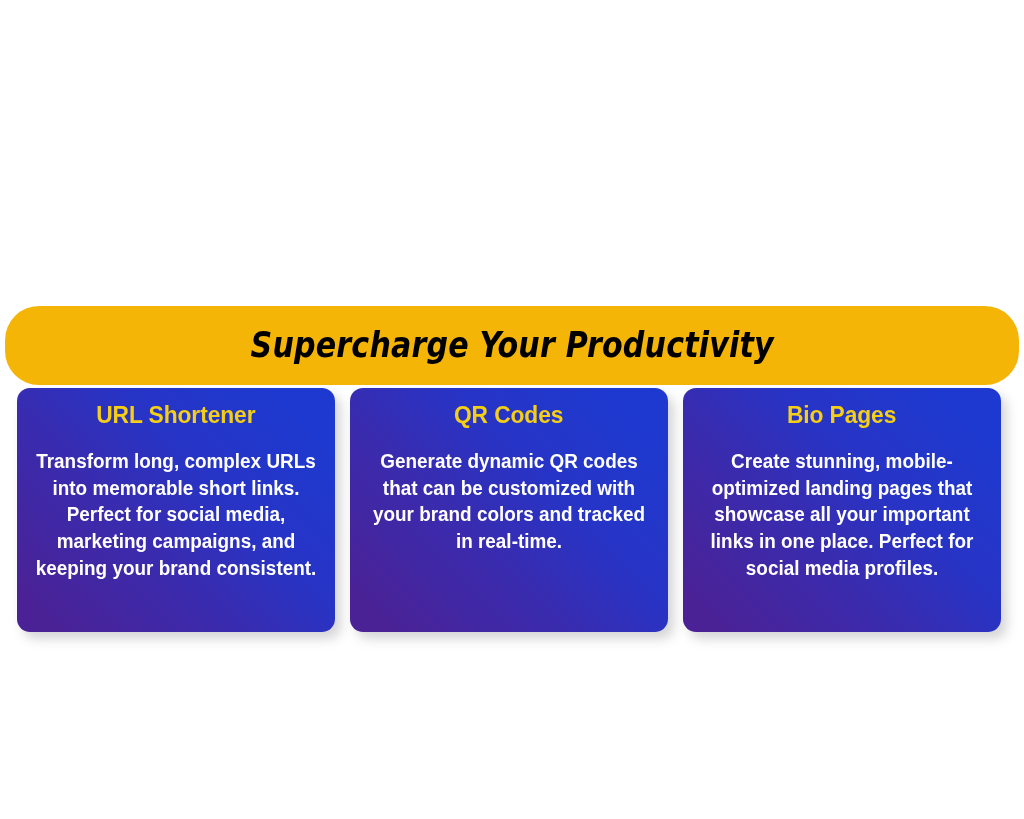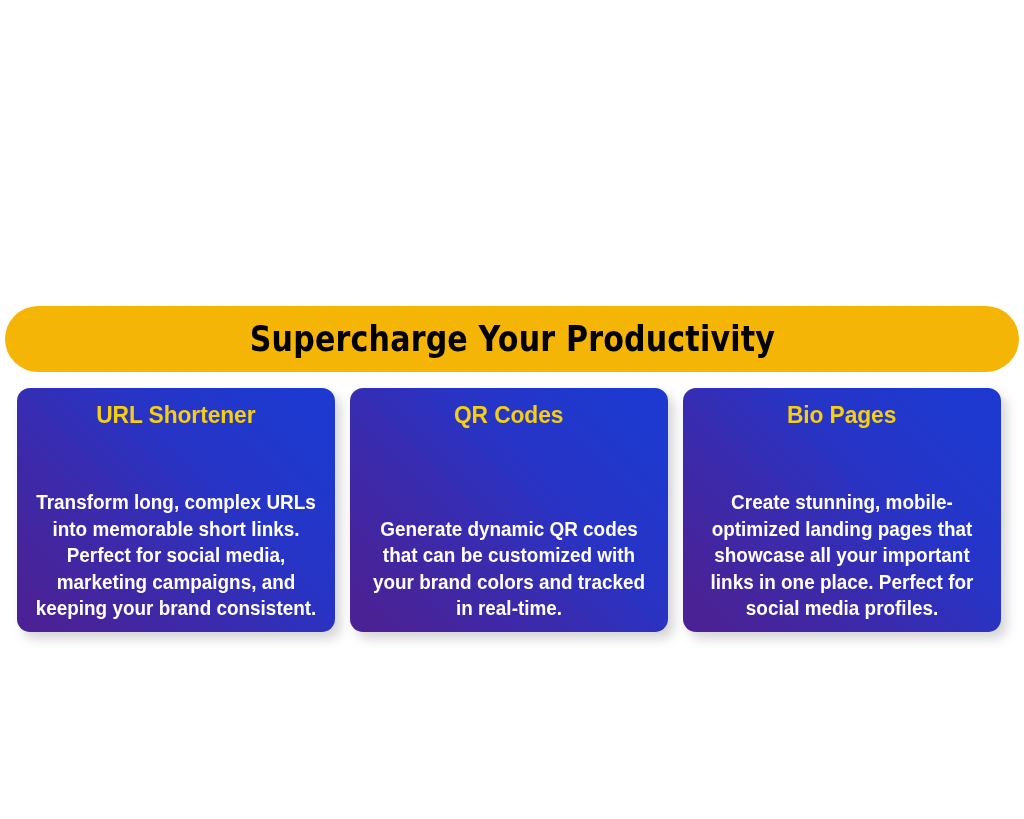--- a/index.html
+++ b/index.html
@@ -24,27 +24,28 @@
     height: 819px;
     background: #ffffff;
   }
 
   
   #banner {
     position: absolute;
     left: 5px;
     top: 306px;
     width: 1014px;
-    height: 66px;
+    height: 79px;
     box-sizing: border-box;
     background: #F5B507;
     border-radius: 34px;
     display: flex;
     align-items: center;
     justify-content: center;
+    font-style: italic;
   }
   #banner-title {
     color: #000000;
     font-family: "DejaVu Sans", sans-serif;
     font-weight: 700;
     font-size: 35px;
     line-height: 1;
     letter-spacing: 0.2px;
     transform: scaleX(0.86);
     transform-origin: center center;
@@ -68,21 +69,20 @@
     position: relative;
     box-sizing: border-box;
     border-radius: 13px;
     background: linear-gradient(45deg, #4A2296 0%, #4A2296 8%, #3A2BAE 38%, #2734C6 62%, #1E39CF 88%, #1E39CF 100%);
     box-shadow: 6px 7px 11px rgba(120,120,125,0.30);
     padding: 14px 14px 10px 14px;
     display: flex;
     flex-direction: column;
     align-items: center;
     overflow: hidden;
-    justify-content: space-between;
   }
 
   .card-title {
     color: #F5CE16;
     font-family: "Liberation Sans", sans-serif;
     font-weight: 700;
     font-size: 24px;
     line-height: 1.05;
     letter-spacing: -0.1px;
     text-align: center;

